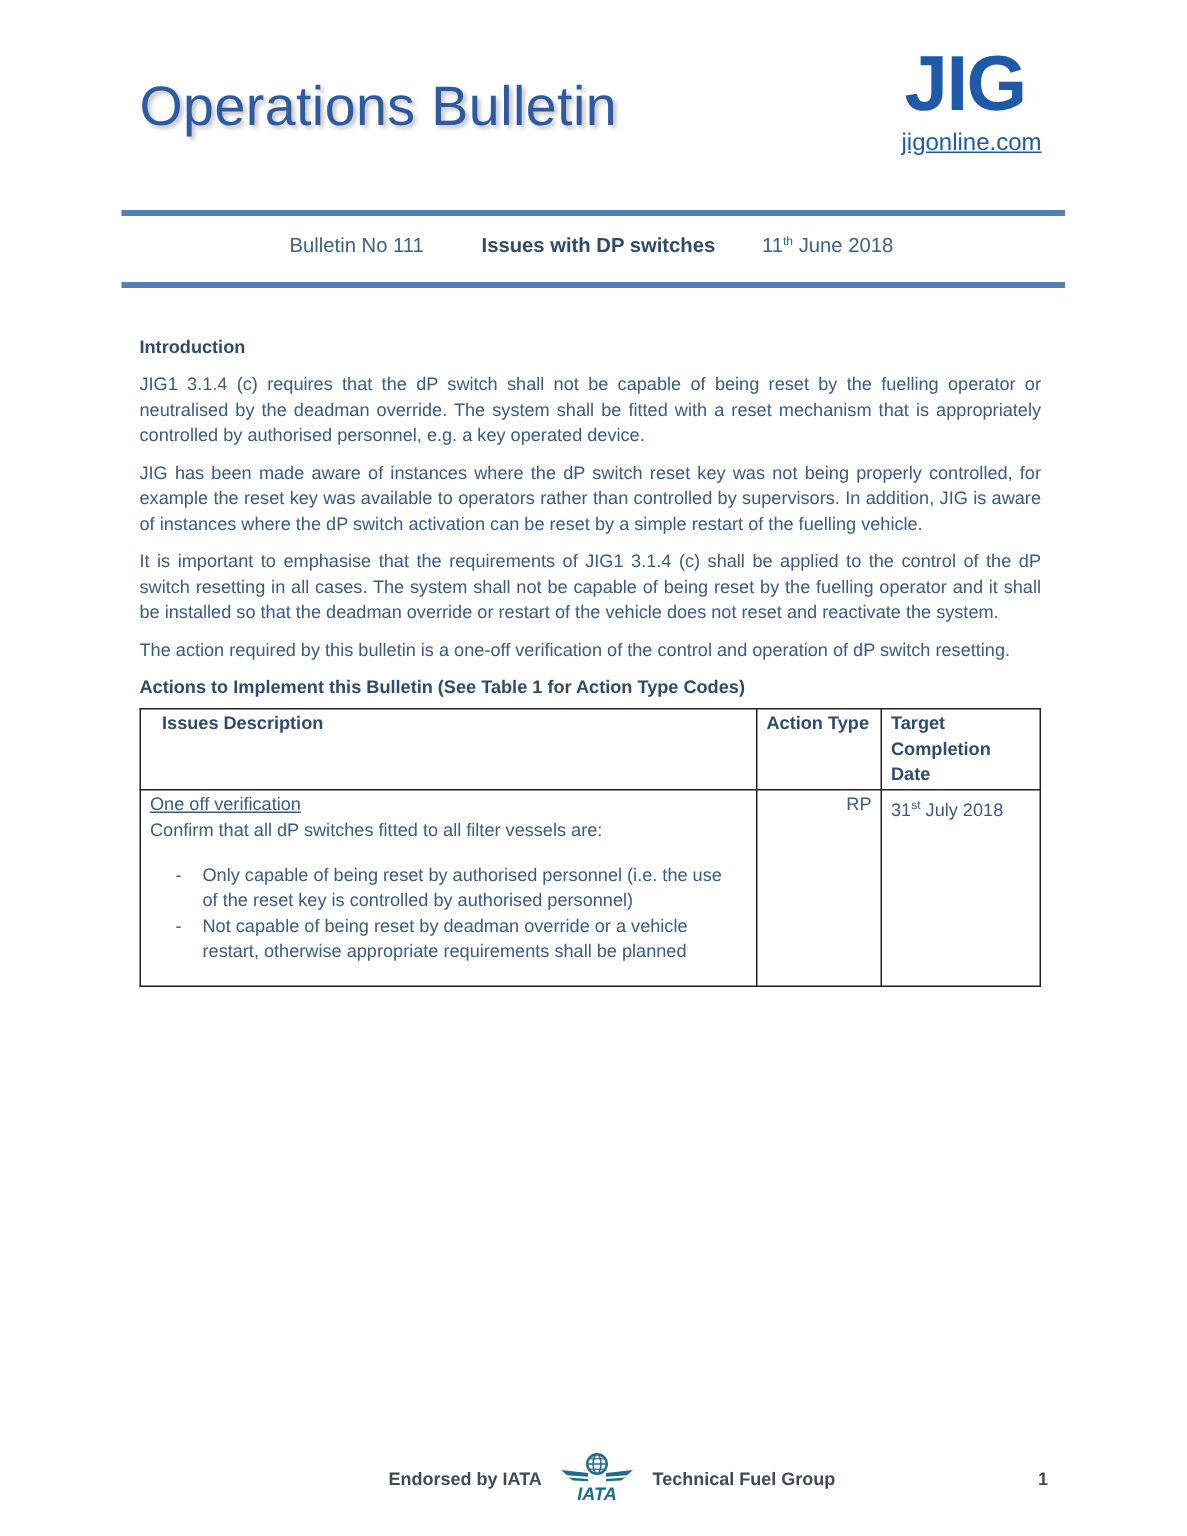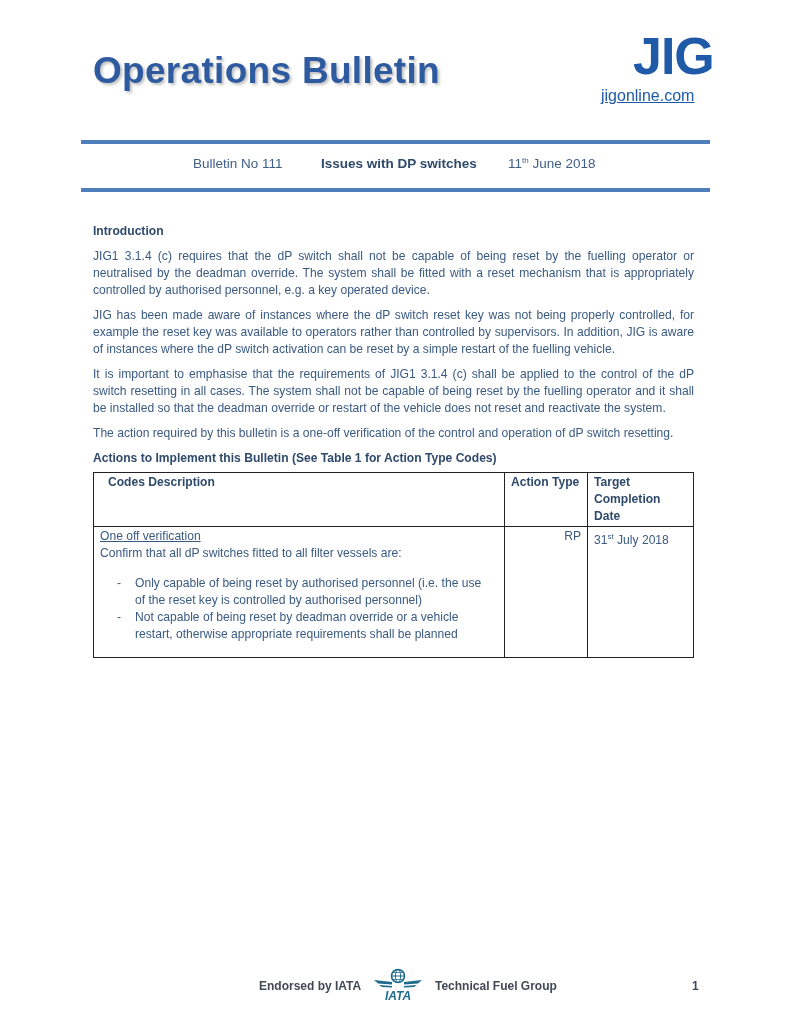--- a/index.html
+++ b/index.html
@@ -1,23 +1,23 @@
 <!DOCTYPE html>
 <html><head>
   <meta charset="utf-8">
   <style>
     html, body { margin: 0; padding: 0; background: #ffffff; }
     body { width: 791px; height: 1024px; position: relative; overflow: hidden;
            font-family: "Liberation Sans", "DejaVu Sans", sans-serif; color: #2f4a6b; }
     .page-title { position: absolute; left: 93px; top: 50px; margin: 0;
-      font-size: 37px; font-weight: bold; color: #2e5aa0; letter-spacing: 0.3px;
+      font-size: 37px; font-weight: normal; color: #2e5aa0; letter-spacing: 0.3px;
       text-shadow: 2px 2px 3px rgba(0,0,0,0.25); }
     .logo { position: absolute; left: 601px; top: 30px; width: 96px; }
     .logo-mark { font-size: 52px; font-weight: bold; color: #1e5aa8; line-height: 52px;
-      letter-spacing: -1px; display: block; text-align: left; padding-left: 2px; margin-left: 30px; }
+      letter-spacing: -1px; display: block; text-align: left; padding-left: 2px; }
     .logo-url { font-size: 16px; color: #1e5aa8; display: block; margin-top: 5px; text-decoration: underline; }
     .rule { position: absolute; left: 81px; width: 629px; height: 4px; background: #4f7ebd; }
     .rule.top { top: 140px; }
     .rule.bottom { top: 188px; }
     .bulletin-bar { position: absolute; top: 156px; left: 81px; width: 629px; height: 20px;
       font-size: 13.5px; color: #3f5f86; }
     .bulletin-bar span { position: absolute; top: 0; white-space: nowrap; }
     .bno { left: 112px; }
     .btitle { left: 240px; font-weight: bold; color: #2f4a6b; }
     .bdate { left: 427px; }
@@ -70,21 +70,21 @@
   <h2>Introduction</h2>
   <p>JIG1 3.1.4 (c) requires that the dP switch shall not be capable of being reset by the fuelling operator or neutralised by the deadman override. The system shall be fitted with a reset mechanism that is appropriately controlled by authorised personnel, e.g. a key operated device.</p>
   <p>JIG has been made aware of instances where the dP switch reset key was not being properly controlled, for example the reset key was available to operators rather than controlled by supervisors. In addition, JIG is aware of instances where the dP switch activation can be reset by a simple restart of the fuelling vehicle.</p>
   <p>It is important to emphasise that the requirements of JIG1 3.1.4 (c) shall be applied to the control of the dP switch resetting in all cases. The system shall not be capable of being reset by the fuelling operator and it shall be installed so that the deadman override or restart of the vehicle does not reset and reactivate the system.</p>
   <p>The action required by this bulletin is a one-off verification of the control and operation of dP switch resetting.</p>
   <h3>Actions to Implement this Bulletin (See Table 1 for Action Type Codes)</h3>
 
   <table>
     <tbody>
         <tr>
-      <th class="c1">Codes Description</th>
+      <th class="c1">Issues Description</th>
       <th class="c2">Action Type</th>
       <th class="c3">Target Completion Date</th>
     </tr>
     <tr>
       <td class="c1">
         <div class="underline">One off verification</div>
         <div>Confirm that all dP switches fitted to all filter vessels are:</div>
         <ul class="dash">
           <li>Only capable of being reset by authorised personnel (i.e. the use of the reset key is controlled by authorised personnel)</li>
           <li>Not capable of being reset by deadman override or a vehicle restart, otherwise appropriate requirements shall be planned</li>

